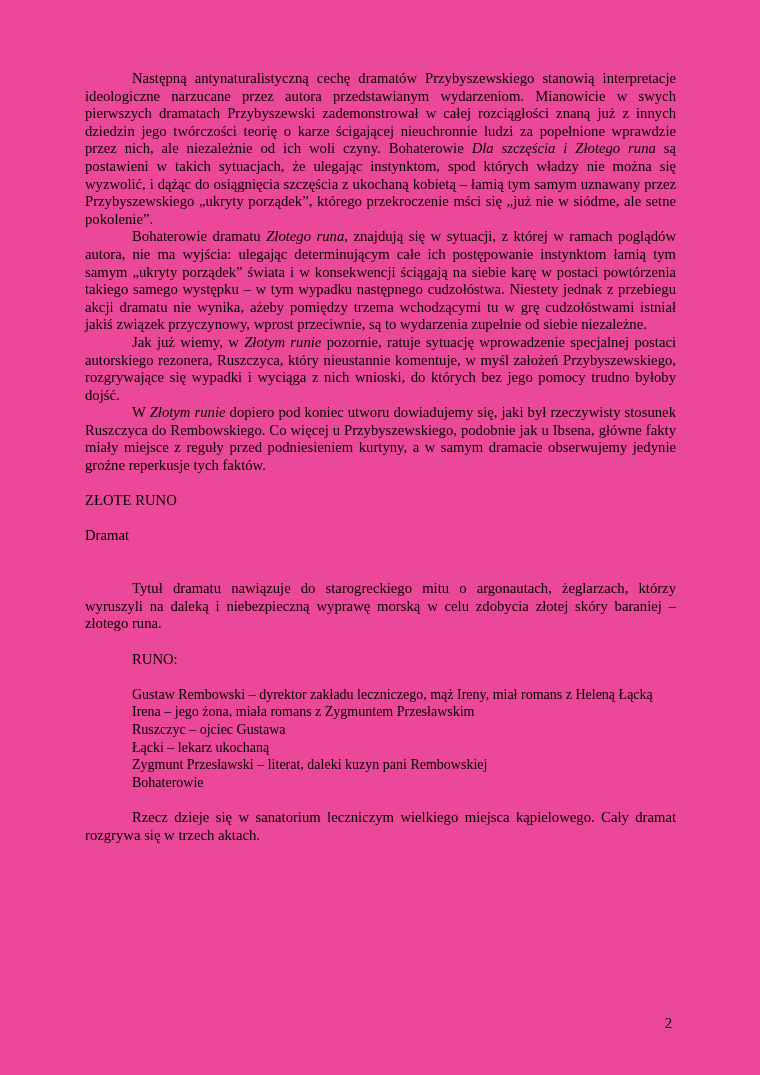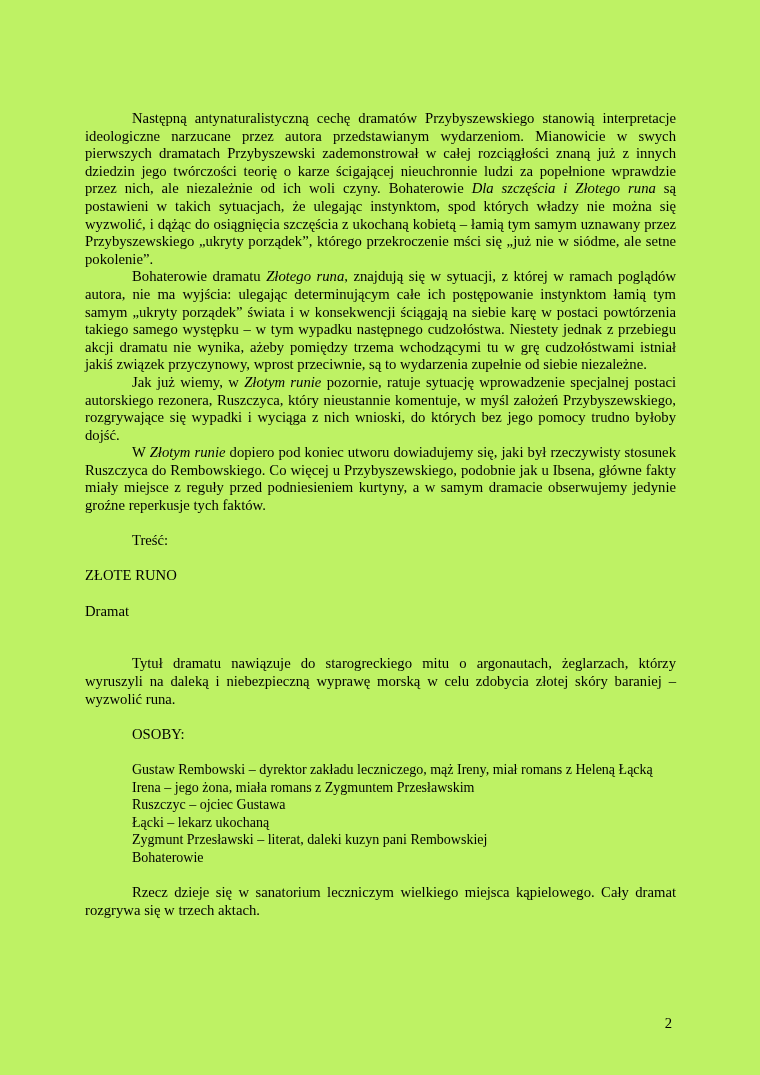--- a/index.html
+++ b/index.html
@@ -11,22 +11,22 @@
     width: 760px;
     height: 1075px;
     font-family: "Liberation Serif", "DejaVu Serif", serif;
     color: #000000;
   }
   .page {
     position: relative;
     box-sizing: border-box;
     width: 760px;
     height: 1075px;
-    background: #bef264;
-    padding: 110px 84px 40px 85px;
+    background: #ec4899;
+    padding: 70px 84px 40px 85px;
     overflow: hidden;
   }
   .para {
     margin: 0;
     font-size: 14.7px;
     line-height: 17.6px;
     text-align: justify;
     text-indent: 47px;
   }
   .line {
@@ -64,28 +64,27 @@
 </head>
 <body>
 
 <div class="page">
 
   <p class="para"><span>Następną antynaturalistyczną cechę dramatów Przybyszewskiego stanowią interpretacje ideologiczne narzucane przez autora przedstawianym wydarzeniom. Mianowicie w swych pierwszych dramatach Przybyszewski zademonstrował w całej rozciągłości znaną już z innych dziedzin jego twórczości teorię o karze ścigającej nieuchronnie ludzi za popełnione wprawdzie przez nich, ale niezależnie od ich woli czyny. Bohaterowie </span><em>Dla szczęścia i Złotego runa</em><span> są postawieni w takich sytuacjach, że ulegając instynktom, spod których władzy nie można się wyzwolić, i dążąc do osiągnięcia szczęścia z ukochaną kobietą – łamią tym samym uznawany przez Przybyszewskiego „ukryty porządek”, którego przekroczenie mści się „już nie w siódme, ale setne pokolenie”.</span></p>
   <p class="para"><span>Bohaterowie dramatu </span><em>Złotego runa</em><span>, znajdują się w sytuacji, z której w ramach poglądów autora, nie ma wyjścia: ulegając determinującym całe ich postępowanie instynktom łamią tym samym „ukryty porządek” świata i w konsekwencji ściągają na siebie karę w postaci powtórzenia takiego samego występku – w tym wypadku następnego cudzołóstwa. Niestety jednak z przebiegu akcji dramatu nie wynika, ażeby pomiędzy trzema wchodzącymi tu w grę cudzołóstwami istniał jakiś związek przyczynowy, wprost przeciwnie, są to wydarzenia zupełnie od siebie niezależne.</span></p>
   <p class="para"><span>Jak już wiemy, w </span><em>Złotym runie</em><span> pozornie, ratuje sytuację wprowadzenie specjalnej postaci autorskiego rezonera, Ruszczyca, który nieustannie komentuje, w myśl założeń Przybyszewskiego, rozgrywające się wypadki i wyciąga z nich wnioski, do których bez jego pomocy trudno byłoby dojść.</span></p>
   <p class="para"><span>W </span><em>Złotym runie</em><span> dopiero pod koniec utworu dowiadujemy się, jaki był rzeczywisty stosunek Ruszczyca do Rembowskiego. Co więcej u Przybyszewskiego, podobnie jak u Ibsena, główne fakty miały miejsce z reguły przed podniesieniem kurtyny, a w samym dramacie obserwujemy jedynie groźne reperkusje tych faktów.</span></p>
 
-  <p class="line gap1"><span>Treść:</span></p>
 
   <p class="centered gap1"><span>ZŁOTE RUNO</span></p>
   <p class="centered gap1"><span>Dramat</span></p>
 
-  <p class="para gap2"><span>Tytuł dramatu nawiązuje do starogreckiego mitu o argonautach, żeglarzach, którzy wyruszyli na daleką i niebezpieczną wyprawę morską w celu zdobycia złotej skóry baraniej – wyzwolić runa.</span></p>
+  <p class="para gap2"><span>Tytuł dramatu nawiązuje do starogreckiego mitu o argonautach, żeglarzach, którzy wyruszyli na daleką i niebezpieczną wyprawę morską w celu zdobycia złotej skóry baraniej – złotego runa.</span></p>
 
-  <p class="line gap1"><span>OSOBY:</span></p>
+  <p class="line gap1"><span>RUNO:</span></p>
 
   <p class="person gap1"><span>Gustaw Rembowski – dyrektor zakładu leczniczego, mąż Ireny, miał romans z Heleną Łącką</span></p>
   <p class="person"><span>Irena – jego żona, miała romans z Zygmuntem Przesławskim</span></p>
   <p class="person"><span>Ruszczyc – ojciec Gustawa</span></p>
   <p class="person"><span>Łącki – lekarz ukochaną</span></p>
   <p class="person"><span>Zygmunt Przesławski – literat, daleki kuzyn pani Rembowskiej</span></p>
   <p class="person"><span>Bohaterowie</span></p>
 
   <p class="para gap1"><span>Rzecz dzieje się w sanatorium leczniczym wielkiego miejsca kąpielowego. Cały dramat rozgrywa się w trzech aktach.</span></p>
 

